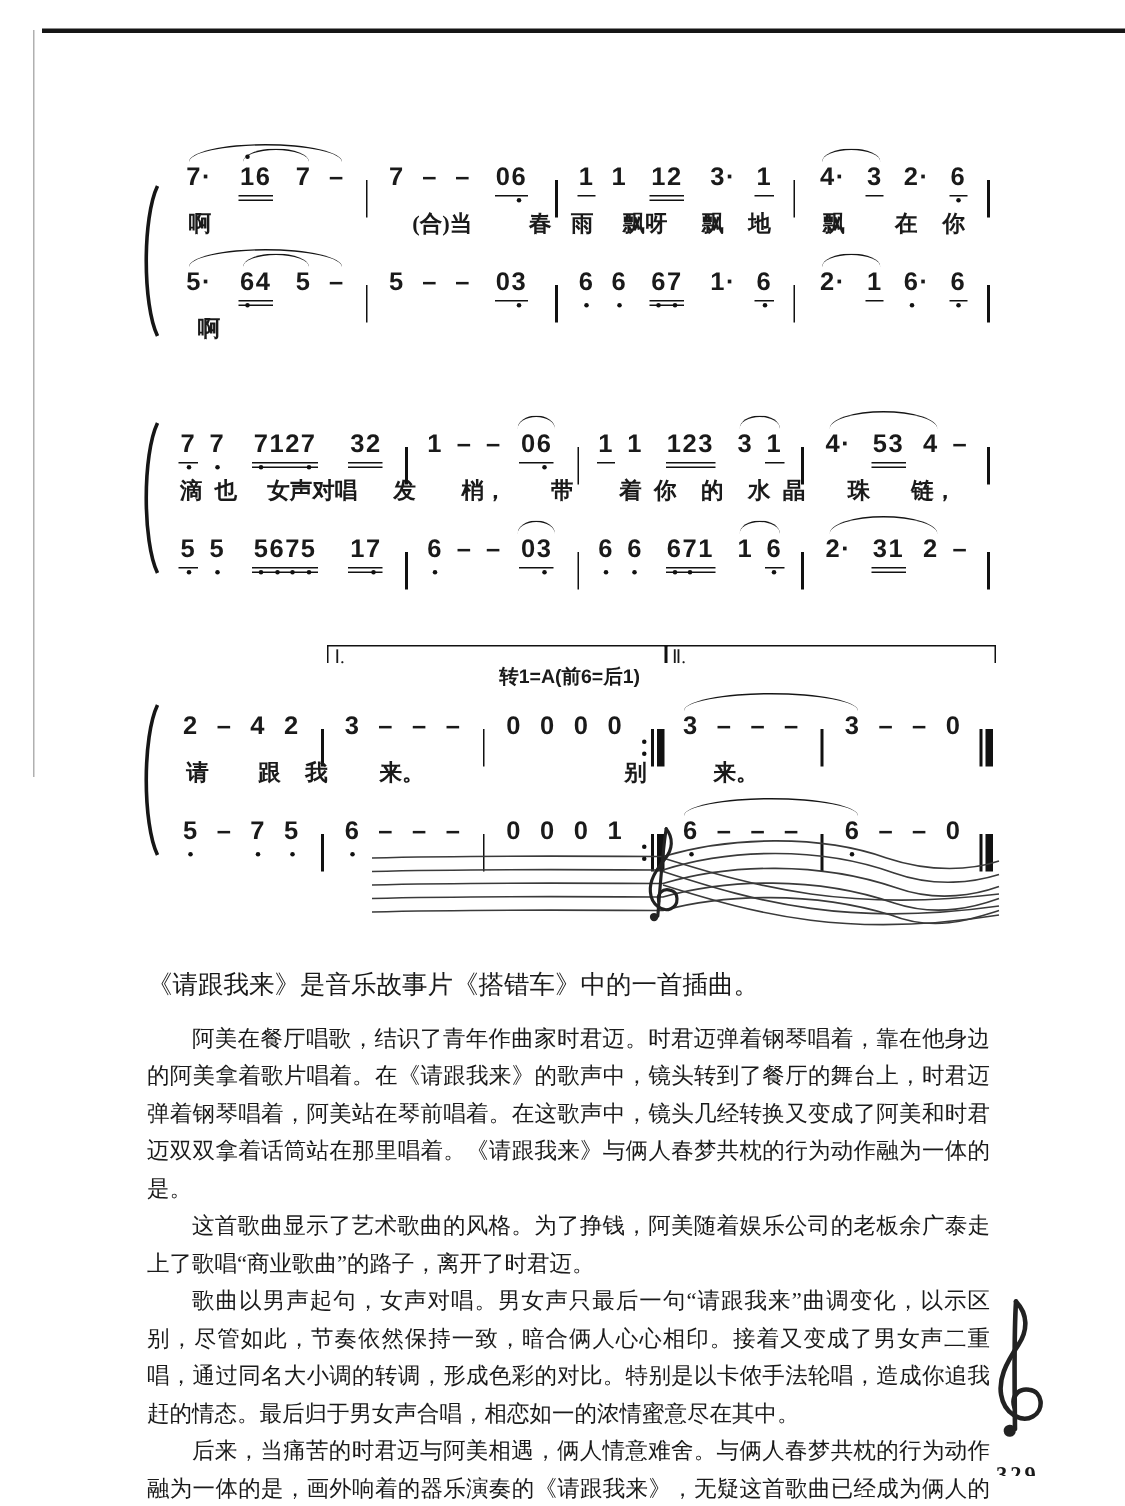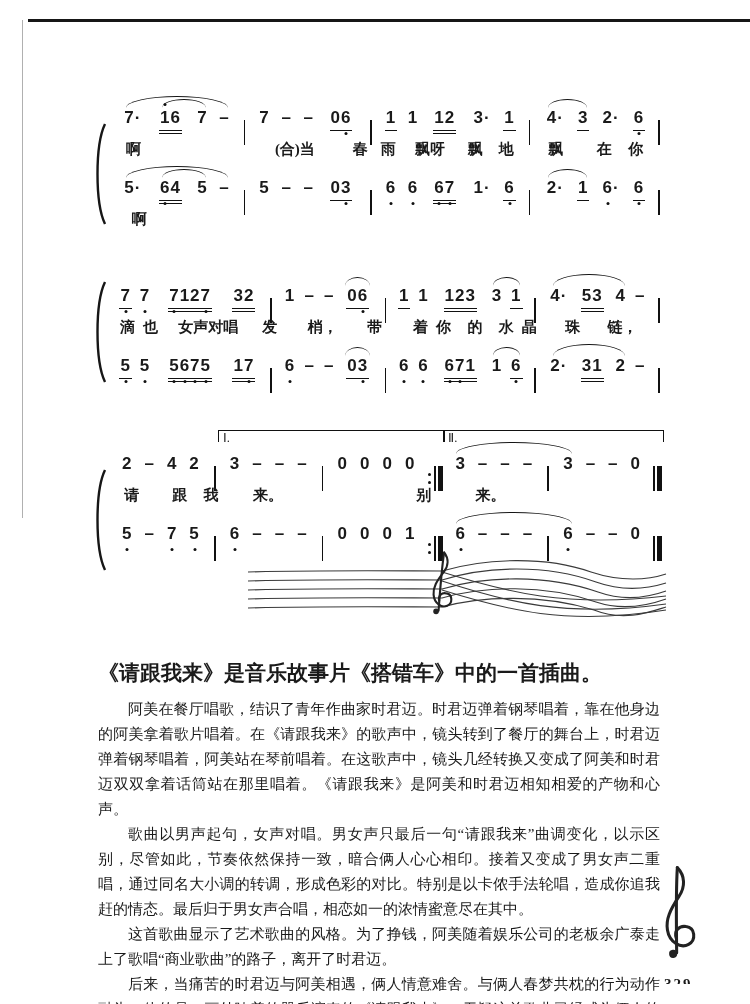--- a/index.html
+++ b/index.html
@@ -47,22 +47,22 @@
 
   
   .flourish{position:absolute;left:246px;top:550px;}
   .corner-clef{position:absolute;left:648px;top:864px;}
   .pagenum{position:absolute;left:664px;top:976px;width:46px;height:8px;overflow:hidden;
            font-weight:700;font-size:15px;letter-spacing:2px;}
 
   
   .article{position:absolute;left:98px;top:646px;width:562px;font-size:15px;
            line-height:25px;text-align:justify;}
-  .article h3{font-family:"Liberation Sans",sans-serif;font-size:21px;font-weight:700;
-              margin:16px 0 13px 0;line-height:22px;}
+  .article h3{font-family:"Liberation Sans",sans-serif;font-size:17px;font-weight:400;
+              margin:0 0 13px 0;line-height:22px;}
   .article p{margin:0;text-indent:2em;}
 </style>
 </head>
 <body>
 
 <div class="page">
   <div class="top-rule"></div>
   <div class="left-rule"></div>
 
   <div class="score">
@@ -659,20 +659,23 @@
           </div>
           <div class="slur" style="left: 233px; width: 25px; top: 3px; height: 8px;"></div>
           <div class="slur" style="left: 380.7px; width: 27.6px; top: 3px; height: 8px;"></div>
           <div class="slur" style="left: 441px; width: 72px; top: 0px; height: 11px;"></div>
         </div>
         <svg width="16" height="104" class="brace" style="top: 6px;">
           <path d="M13 2 C3 22.88 3 81.12 13 102" stroke="#161616" stroke-width="2.4" fill="none"></path>
         </svg>
       </div>
       <div class="system volted">
+        <div class="annot">
+          <span style="left: 40%;">转1=A(前6=后1)</span>
+        </div>
         <div class="row notes">
           <div class="meas" style="flex-grow: 4.8;">
             <div class="slot" style="flex-grow: 1;">
               <span class="tk">
                 <span class="g">2</span>
               </span>
             </div>
             <div class="slot" style="flex-grow: 1;">
               <span class="tk">
                 <span class="g">–</span>
@@ -1023,20 +1026,20 @@
   </svg>
 
   <svg class="corner-clef" width="56" height="100" viewBox="0 0 56 100">
     <g transform="translate(10,0) rotate(-5 22 50) scale(0.9)">
       <use href="#clefg"></use>
     </g>
   </svg>
 
   <div class="article">
     <h3>《请跟我来》是音乐故事片《搭错车》中的一首插曲。</h3>
-    <p>阿美在餐厅唱歌，结识了青年作曲家时君迈。时君迈弹着钢琴唱着，靠在他身边的阿美拿着歌片唱着。在《请跟我来》的歌声中，镜头转到了餐厅的舞台上，时君迈弹着钢琴唱着，阿美站在琴前唱着。在这歌声中，镜头几经转换又变成了阿美和时君迈双双拿着话筒站在那里唱着。《请跟我来》是阿美和时君迈相知相爱的产物和心声。</p>
+    <p>阿美在餐厅唱歌，结识了青年作曲家时君迈。时君迈弹着钢琴唱着，靠在他身边的阿美拿着歌片唱着。在《请跟我来》的歌声中，镜头转到了餐厅的舞台上，时君迈弹着钢琴唱着，阿美站在琴前唱着。在这歌声中，镜头几经转换又变成了阿美和时君迈双双拿着话筒站在那里唱着。《请跟我来》与俩人春梦共枕的行为动作融为一体的是。</p>
+    <p>这首歌曲显示了艺术歌曲的风格。为了挣钱，阿美随着娱乐公司的老板余广泰走上了歌唱“商业歌曲”的路子，离开了时君迈。</p>
     <p>歌曲以男声起句，女声对唱。男女声只最后一句“请跟我来”曲调变化，以示区别，尽管如此，节奏依然保持一致，暗合俩人心心相印。接着又变成了男女声二重唱，通过同名大小调的转调，形成色彩的对比。特别是以卡侬手法轮唱，造成你追我赶的情态。最后归于男女声合唱，相恋如一的浓情蜜意尽在其中。</p>
-    <p>这首歌曲显示了艺术歌曲的风格。为了挣钱，阿美随着娱乐公司的老板余广泰走上了歌唱“商业歌曲”的路子，离开了时君迈。</p>
     <p>后来，当痛苦的时君迈与阿美相遇，俩人情意难舍。与俩人春梦共枕的行为动作融为一体的是，画外响着的器乐演奏的《请跟我来》，无疑这首歌曲已经成为俩人的爱情主题。</p>
   </div>
 
   <div class="pagenum">329</div>
 </div>
 
 </body></html>

